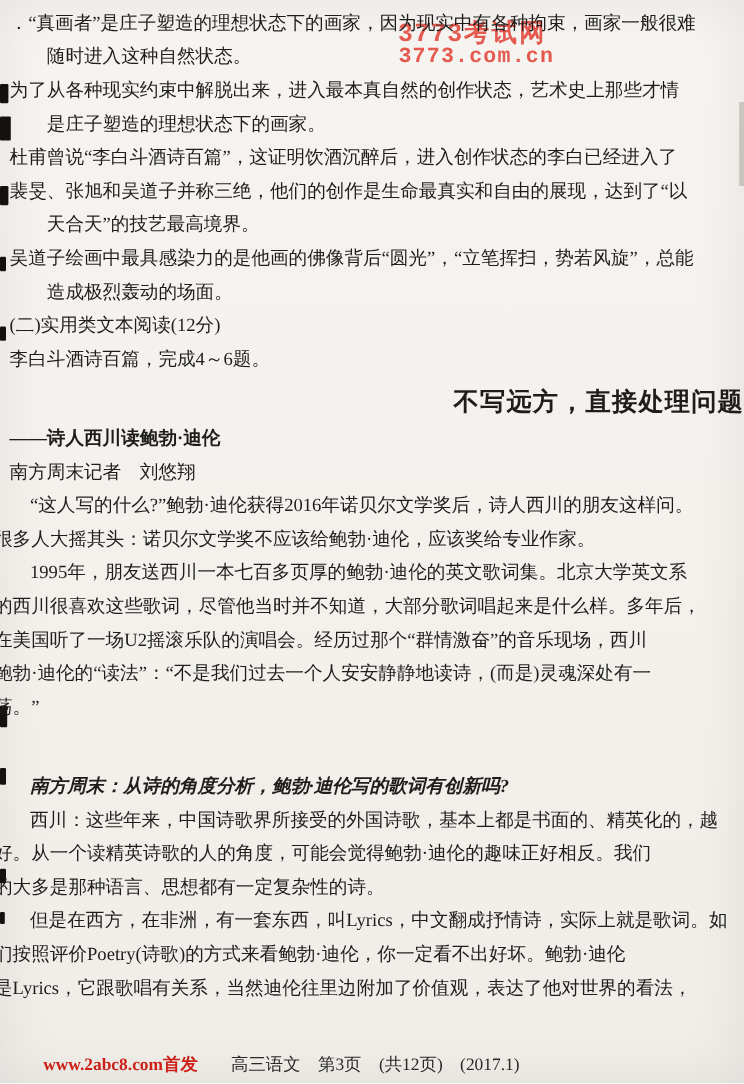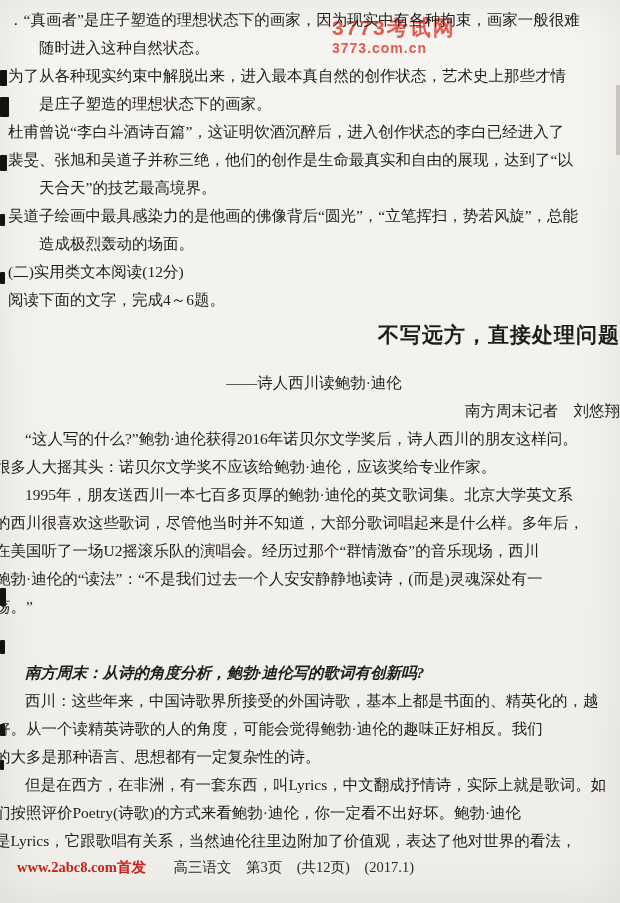--- a/index.html
+++ b/index.html
@@ -20,33 +20,33 @@
   }
   .line{white-space:nowrap;}
   .ind2{padding-left:31px;}
   .p1{padding-left:17px;}
   .cut{margin-left:-13px;}
   .q{font-style:italic;font-weight:600;margin-top:38px;}
   .title{
     text-align:right;font-weight:bold;font-size:21px;
     line-height:34px;padding-top:4px;letter-spacing:1px;
   }
-  .subtitle{text-align:center;font-weight:400;margin-top:17px;}
-  .byline{text-align:right;}
+  .subtitle{font-weight:700;}
+  .byline{text-align:left;}
   .watermark{
     position:absolute;left:332px;top:18px;
     color:#e2453a;opacity:.88;
     font-family:"Liberation Sans","DejaVu Sans",sans-serif;
     font-weight:bold;text-align:left;line-height:20px;
   }
   .wm1{font-size:21px;letter-spacing:2px;}
-  .wm2{font-size:14px;letter-spacing:1px;}
+  .wm2{font-size:18px;letter-spacing:1px;font-family:Liberation Mono, monospace;}
   .footer{
-    position:absolute;left:0;right:0;bottom:26px;
-    font-size:14.5px;white-space:nowrap;padding-left:17px;
+    position:absolute;left:0;right:0;bottom:6px;
+    font-size:14.5px;white-space:nowrap;padding-left:36px;
   }
   .footer-site{color:#cc2018;font-weight:bold;}
   .footer-info{color:#2a2926;margin-left:24px;}
   .artifact{position:absolute;background:#14120f;border-radius:1px;}
   .streak{position:absolute;background:#c9c5be;}
 </style>
 </head>
 <body>
 
 <div class="page">
@@ -72,21 +72,21 @@
     <div class="line">．“真画者”是庄子塑造的理想状态下的画家，因为现实中有各种拘束，画家一般很难</div>
     <div class="line ind2">随时进入这种自然状态。</div>
     <div class="line">为了从各种现实约束中解脱出来，进入最本真自然的创作状态，艺术史上那些才情</div>
     <div class="line ind2">是庄子塑造的理想状态下的画家。</div>
     <div class="line">杜甫曾说“李白斗酒诗百篇”，这证明饮酒沉醉后，进入创作状态的李白已经进入了</div>
     <div class="line">裴旻、张旭和吴道子并称三绝，他们的创作是生命最真实和自由的展现，达到了“以</div>
     <div class="line ind2">天合天”的技艺最高境界。</div>
     <div class="line">吴道子绘画中最具感染力的是他画的佛像背后“圆光”，“立笔挥扫，势若风旋”，总能</div>
     <div class="line ind2">造成极烈轰动的场面。</div>
     <div class="line">(二)实用类文本阅读(12分)</div>
-    <div class="line">阅读下面的文字，完成4～6题。</div>
+    <div class="line">李白斗酒诗百篇，完成4～6题。</div>
 
     <div class="title">不写远方，直接处理问题</div>
     <div class="subtitle">——诗人西川读鲍勃·迪伦</div>
     <div class="byline">南方周末记者　刘悠翔</div>
 
     <div class="line p1">“这人写的什么?”鲍勃·迪伦获得2016年诺贝尔文学奖后，诗人西川的朋友这样问。</div>
     <div class="line cut">很多人大摇其头：诺贝尔文学奖不应该给鲍勃·迪伦，应该奖给专业作家。</div>
     <div class="line p1">1995年，朋友送西川一本七百多页厚的鲍勃·迪伦的英文歌词集。北京大学英文系</div>
     <div class="line cut">的西川很喜欢这些歌词，尽管他当时并不知道，大部分歌词唱起来是什么样。多年后，</div>
     <div class="line cut">在美国听了一场U2摇滚乐队的演唱会。经历过那个“群情激奋”的音乐现场，西川</div>

